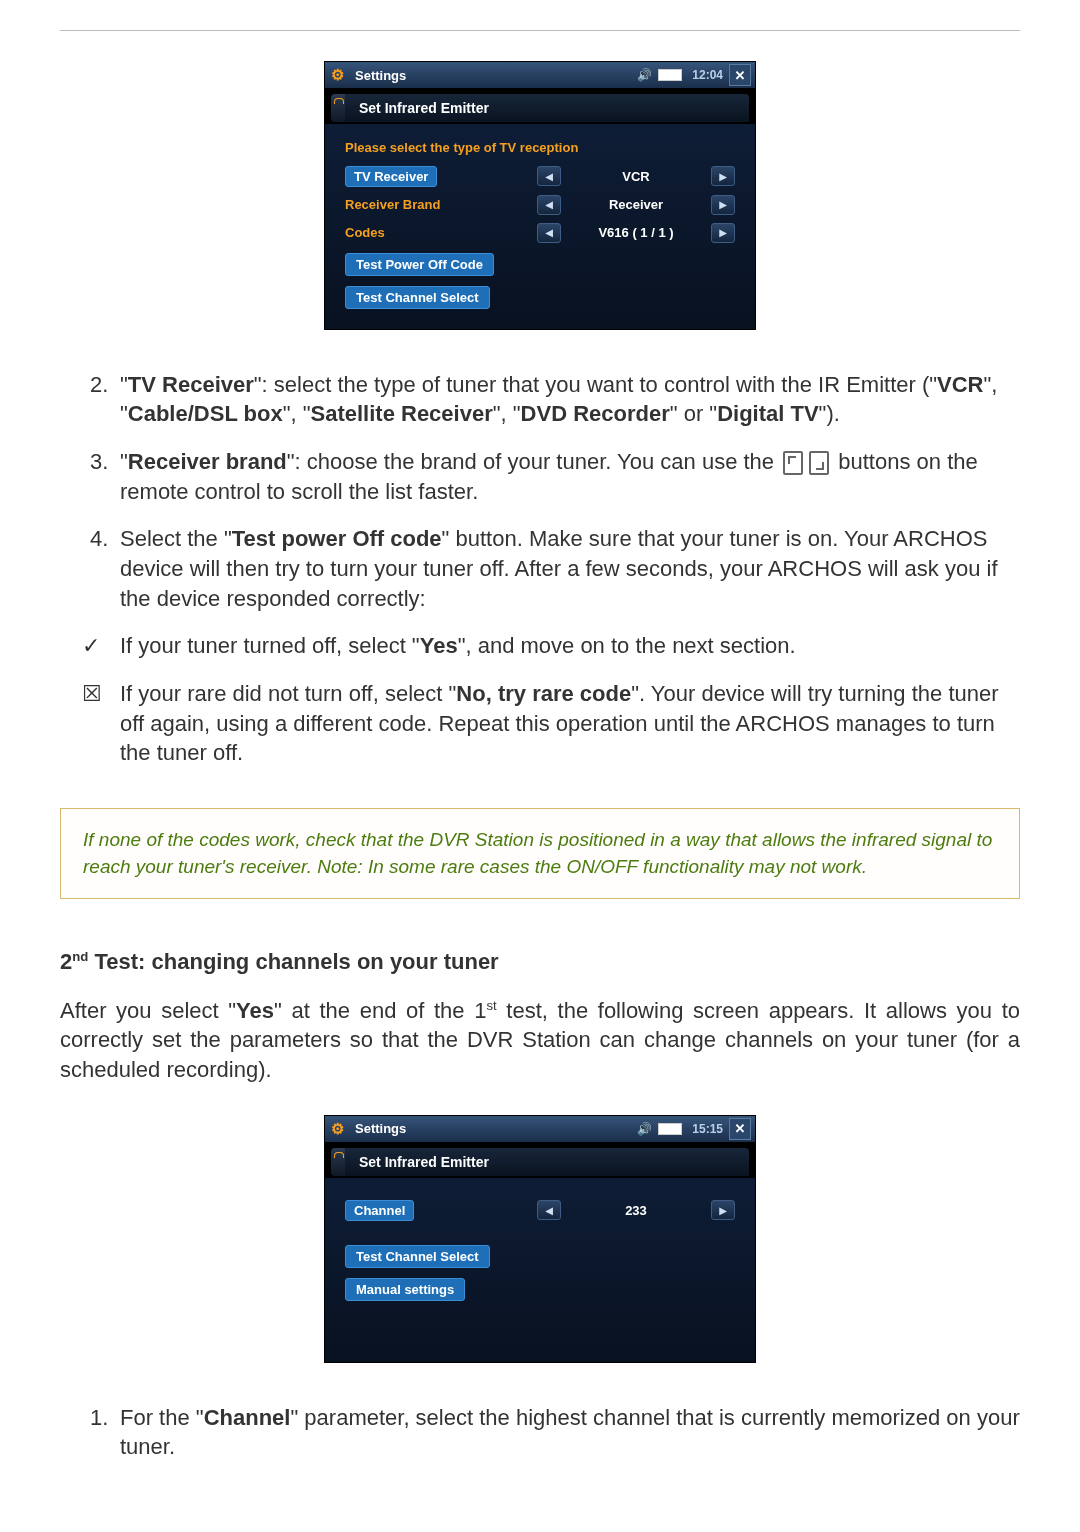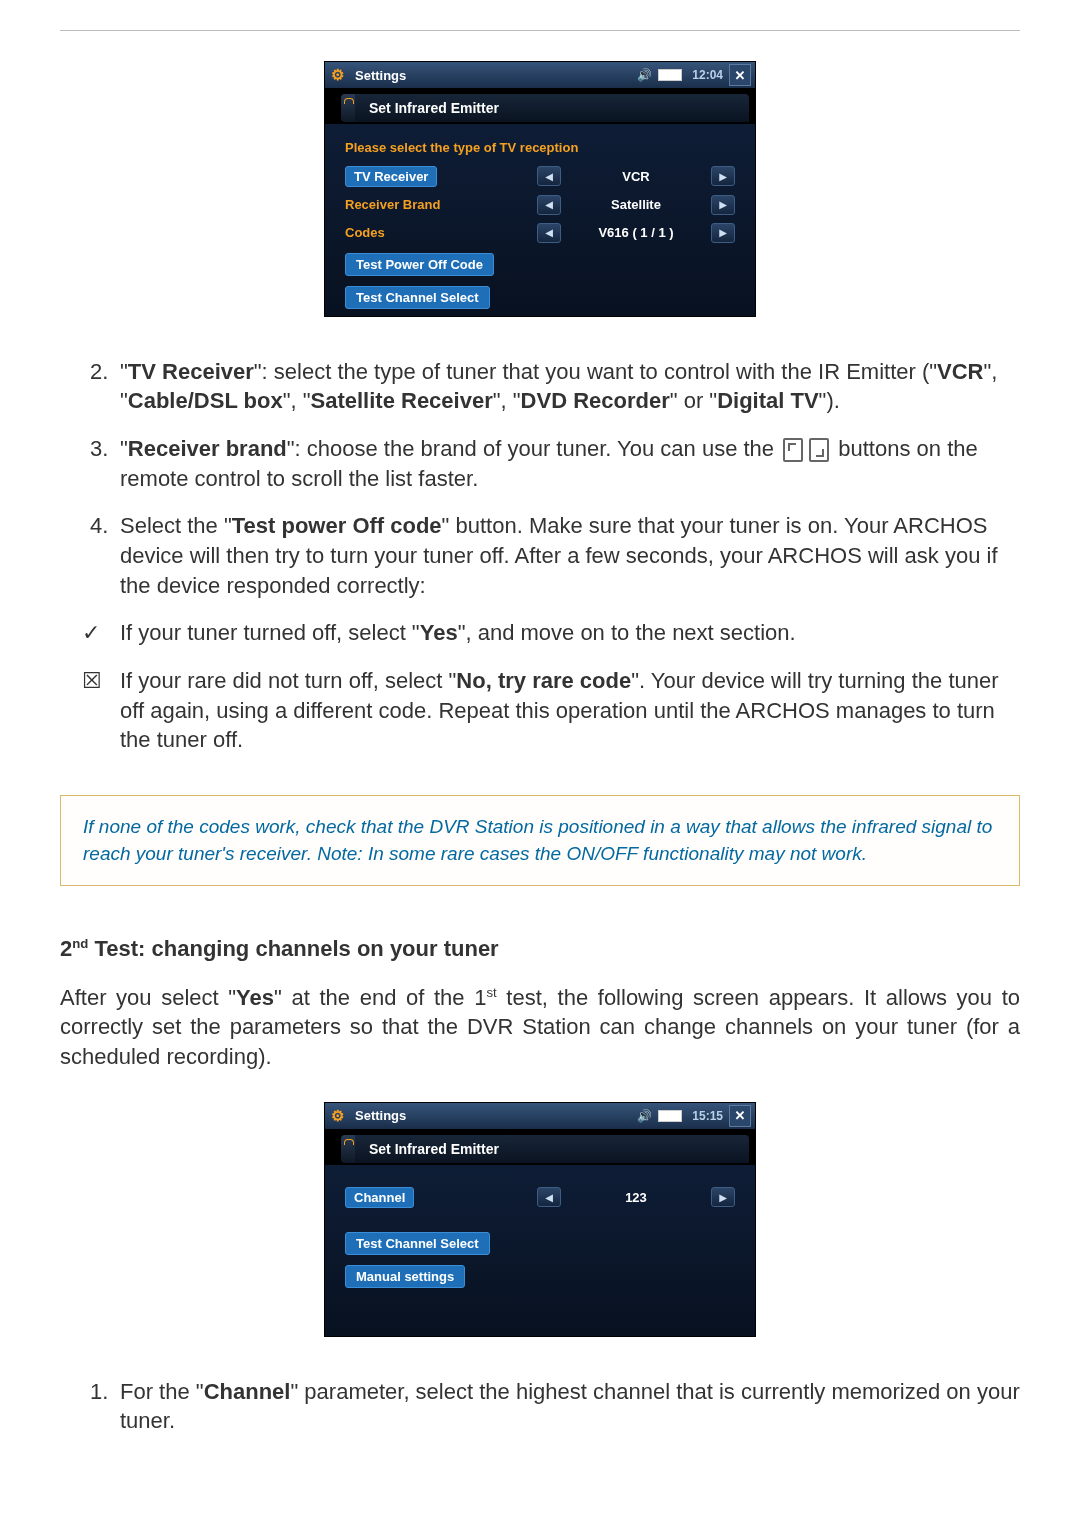--- a/index.html
+++ b/index.html
@@ -56,21 +56,21 @@
   }
   .titlebar .clock{font-size:12px;margin:0 6px;color:#b9d0e8}
   .titlebar .close{
     width:20px;height:20px;border:1px solid #5a7aa0;
     background:#2b466b;
     display:flex;align-items:center;justify-content:center;
     font-size:13px;font-weight:bold;margin-right:4px;
   }
   .tab-area{
     background:#000;
-    padding:6px 6px 2px 16px;
+    padding:6px 6px 2px 6px;
   }
   .tab-strip{
     display:flex;
     align-items:flex-end;
   }
   .tab-handle{
     width:14px;height:28px;
     background:linear-gradient(#2a3b52,#0e1826);
     border-radius:4px 0 0 4px;
     position:relative;
@@ -81,21 +81,21 @@
   }
   .tab-label{
     background:linear-gradient(#18263a,#0a1320);
     color:#fff;font-size:14px;font-weight:bold;
     padding:6px 14px;
     border-radius:0 4px 0 0;
     flex:1;
   }
   .shot-body{
     background:linear-gradient(#0e1d36,#081120);
-    padding:14px 20px 7px 20px;
+    padding:14px 20px 20px 20px;
     min-height:150px;
   }
   .instr {
     color:#f5a020;font-size:13px;font-weight:bold;line-height:1.5;
   }
   .row{
     display:flex;align-items:center;margin-top:8px;font-size:13px;
   }
   .row .lbl{flex:0 0 130px;color:#f5a020;font-weight:bold}
   .row .lbl.sel{
@@ -136,21 +136,21 @@
   .bullet-line .mark{
     position:absolute;left:22px;top:0;font-size:22px;
   }
   b{font-weight:bold}
   .note-box{
     border:1px solid #d9b96a;
     background:#fffefc;
     padding:18px 22px;
     margin:40px 0 50px 0;
     font-style:italic;
-    color:#0369a1;
+    color:#4d7c0f;
     font-size:19px;
     line-height:1.4;
   }
   h2.section{
     font-size:22px;font-weight:bold;margin:10px 0 20px 0;
   }
   .sup{font-size:60%;vertical-align:super}
   .para{font-size:22px;line-height:1.35;text-align:justify;margin-bottom:30px;}
   .inline-scroll{
     display:inline-block;width:16px;height:20px;border:2px solid #666;border-radius:2px;
@@ -195,21 +195,21 @@
         <span class="lbl sel">TV Receiver</span>
         <span class="spacer2"></span>
         <span class="arrow-btn">◀</span>
         <span class="val">VCR</span>
         <span class="arrow-btn">▶</span>
       </div>
       <div class="row">
         <span class="lbl">Receiver Brand</span>
         <span class="spacer2"></span>
         <span class="arrow-btn">◀</span>
-        <span class="val">Satellite</span>
+        <span class="val">Receiver</span>
         <span class="arrow-btn">▶</span>
       </div>
       <div class="row">
         <span class="lbl">Codes</span>
         <span class="spacer2"></span>
         <span class="arrow-btn">◀</span>
         <span class="val">V616 ( 1 / 1 )</span>
         <span class="arrow-btn">▶</span>
       </div>
       <div>
@@ -266,21 +266,21 @@
       <div class="tab-strip">
         <div class="tab-handle"></div>
         <div class="tab-label">Set Infrared Emitter</div>
       </div>
     </div>
     <div class="shot-body">
       <div class="row">
         <span class="lbl sel">Channel</span>
         <span class="spacer2"></span>
         <span class="arrow-btn">◀</span>
-        <span class="val">123</span>
+        <span class="val">233</span>
         <span class="arrow-btn">▶</span>
       </div>
       <div style="height:14px"></div>
       <div><span class="test-btn">Test Channel Select</span></div>
       <div><span class="test-btn">Manual settings</span></div>
     </div>
   </div>
 
   <ol class="manual start1">
     <li>

